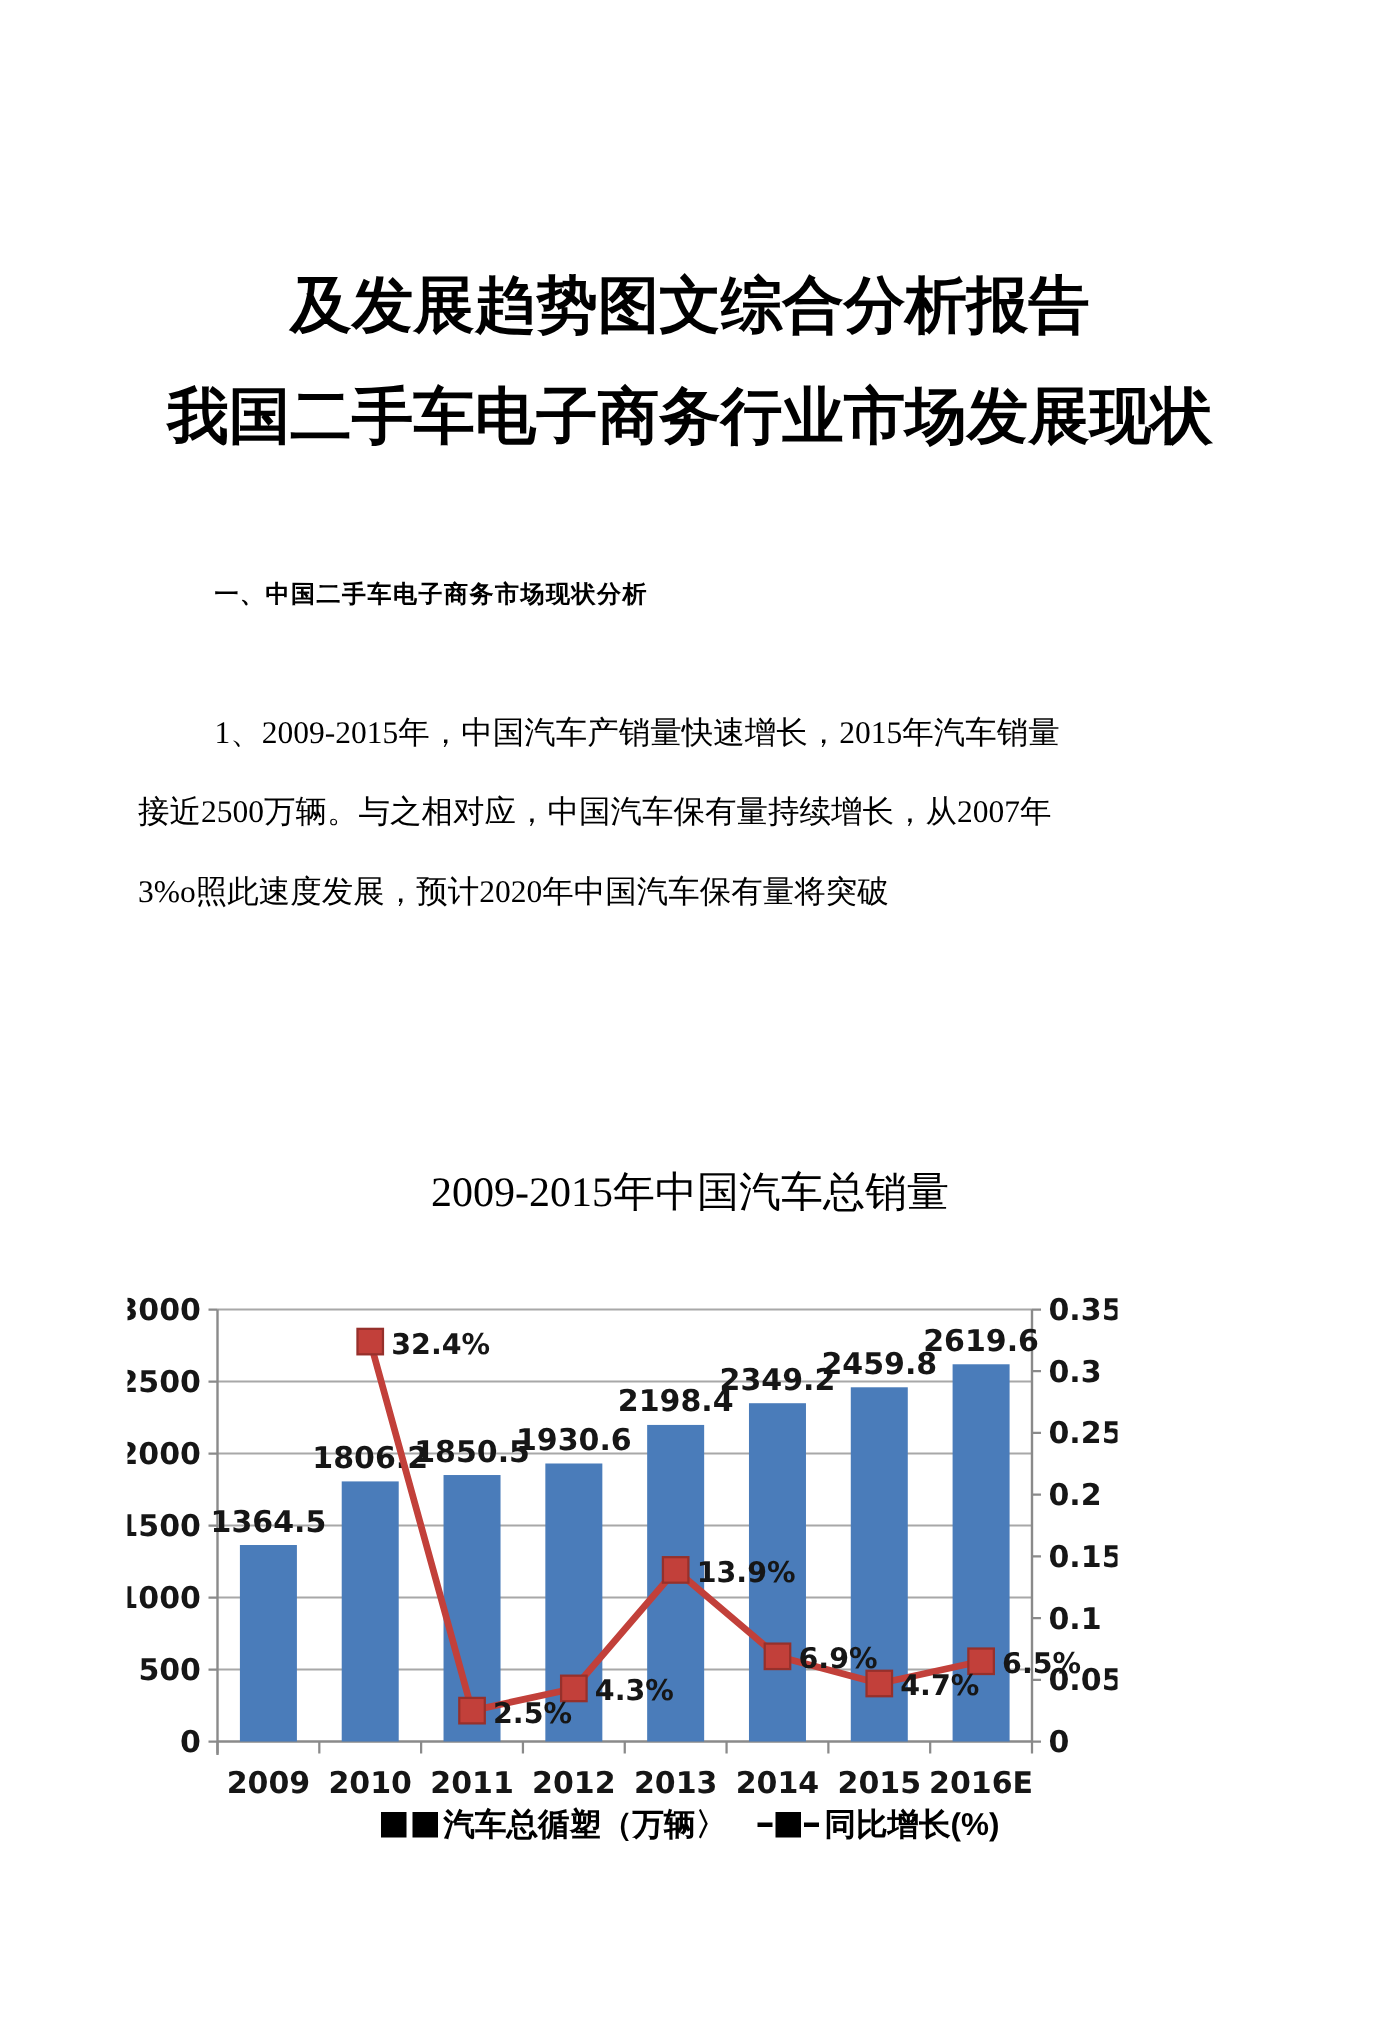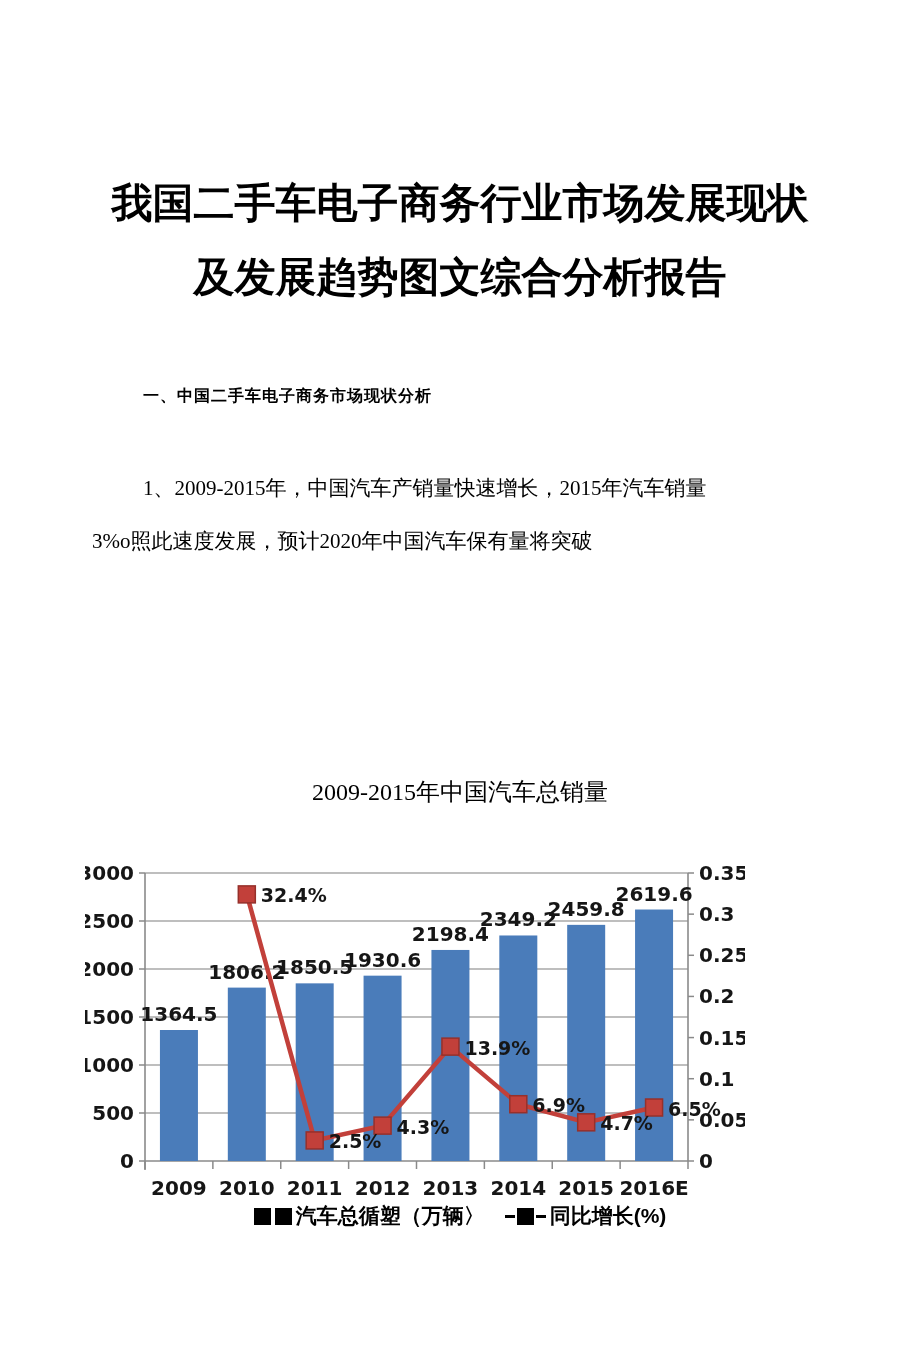--- a/index.html
+++ b/index.html
@@ -20,21 +20,21 @@
   .body-para{
     position:absolute;top:462px;left:92px;width:828px;
     font-family:"Liberation Serif","DejaVu Serif",serif;
     font-size:21px;line-height:53px;color:#000;
   }
   .para-line{white-space:pre;}
   .para-line.indent{padding-left:51px;}
   .chart-title{
     position:absolute;top:776px;left:0;width:920px;text-align:center;
     font-family:"Liberation Serif","DejaVu Serif",serif;
-    font-size:24px;color:#000;
+    font-size:28px;color:#000;
   }
   .chart-svg{position:absolute;left:85px;top:853px;}
   .chart-svg text{
     font-family:"DejaVu Sans","Liberation Sans",sans-serif;
     font-weight:bold;fill:#161616;
   }
   .chart-legend{
     position:absolute;top:1202px;left:0;width:920px;
     display:flex;justify-content:center;align-items:center;gap:20px;
     font-size:21px;font-weight:bold;color:#000;
@@ -44,28 +44,29 @@
   .sq{width:17px;height:17px;background:#000;display:inline-block;}
   .sq + .sq{margin-left:2px;}
   .dash{width:10px;height:3px;background:#000;display:inline-block;}
 </style>
 </head>
 <body>
 
 <div class="page">
 
   <div class="report-title">
+    <div>及发展趋势图文综合分析报告</div>
     <div>我国二手车电子商务行业市场发展现状</div>
-    <div>及发展趋势图文综合分析报告</div>
   </div>
 
   <div class="section-heading">一、中国二手车电子商务市场现状分析</div>
 
   <div class="body-para">
     <div class="para-line indent">1、2009-2015年，中国汽车产销量快速增长，2015年汽车销量</div>
+    <div class="para-line">接近2500万辆。与之相对应，中国汽车保有量持续增长，从2007年</div>
     <div class="para-line">3%o照此速度发展，预计2020年中国汽车保有量将突破</div>
   </div>
 
   <div class="chart-title">2009-2015年中国汽车总销量</div>
 
   <svg class="chart-svg" width="660" height="352" viewBox="0 0 660 352">
       <g>
         <line x1="60" x2="603" y1="260" y2="260" stroke="#a8a8a8" stroke-width="1.3"></line>
         <line x1="60" x2="603" y1="212" y2="212" stroke="#a8a8a8" stroke-width="1.3"></line>
         <line x1="60" x2="603" y1="164" y2="164" stroke="#a8a8a8" stroke-width="1.3"></line>

